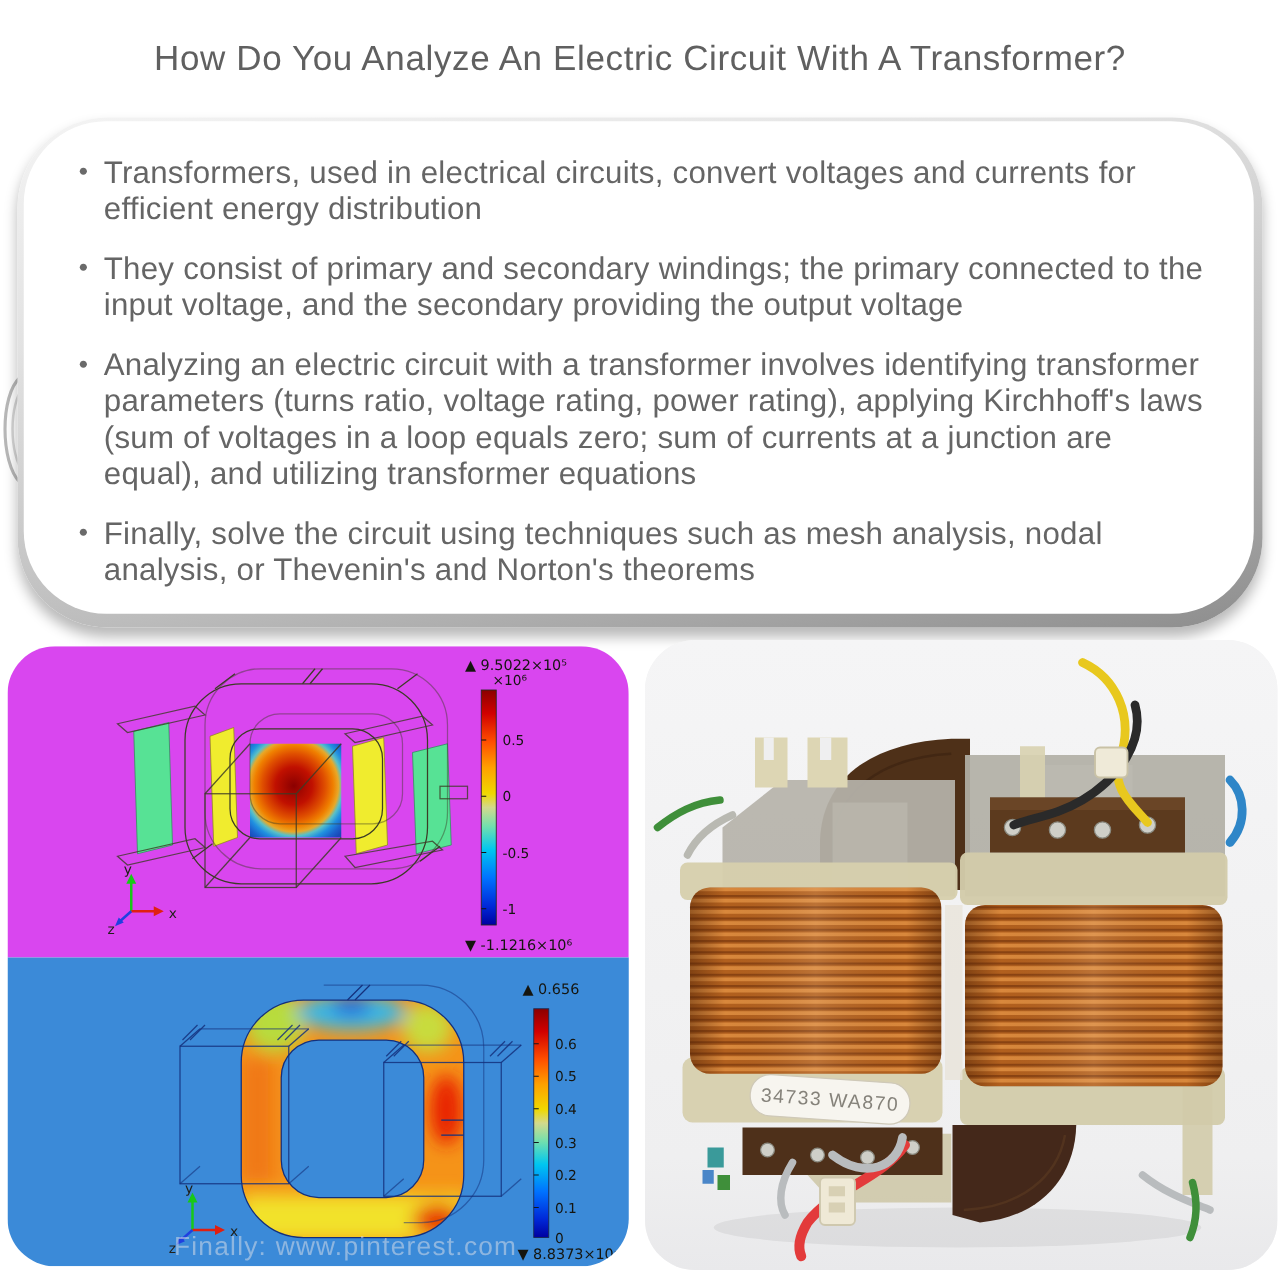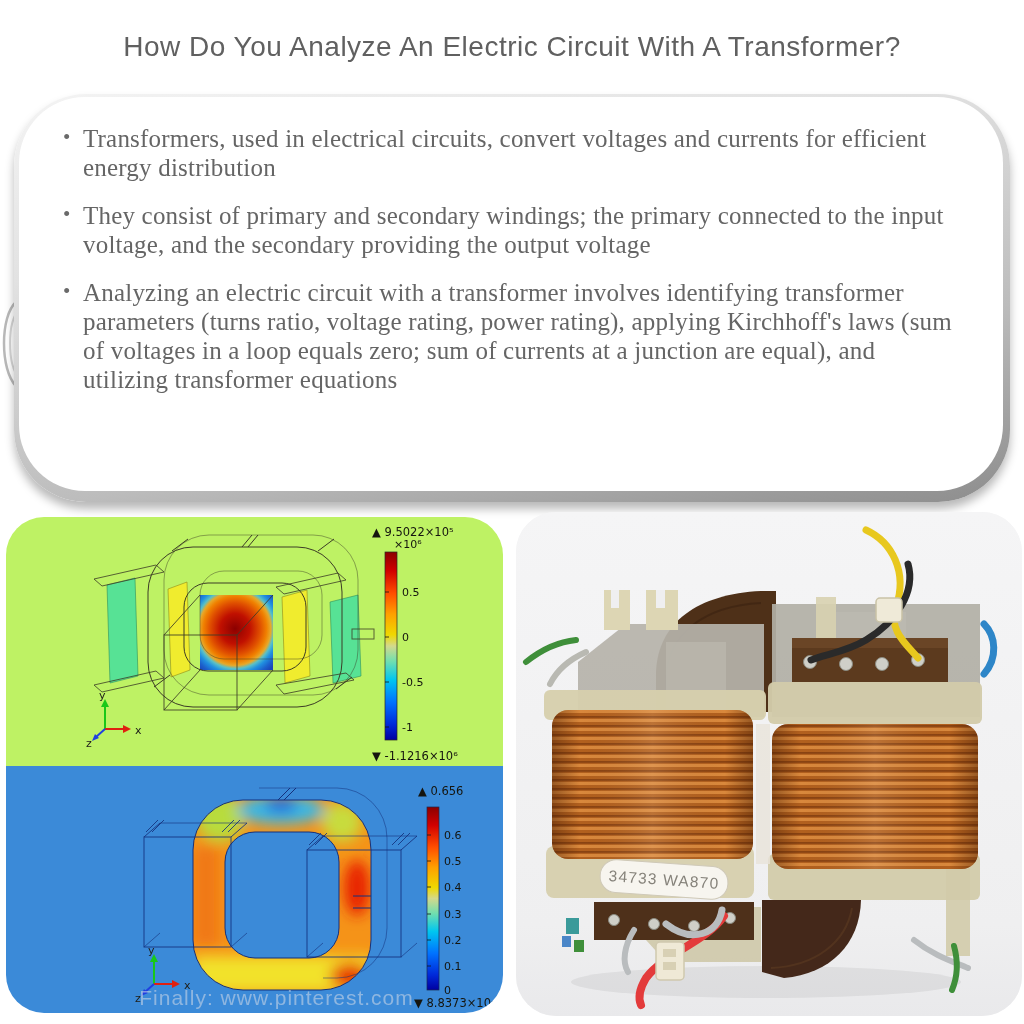--- a/index.html
+++ b/index.html
@@ -11,32 +11,32 @@
          text-align:center;font-size:28px;line-height:46px;font-weight:400;
          color:#606060;letter-spacing:.5px;}
 
   
   .bubble-outer{position:absolute;top:94px;left:14px;right:14px;height:408px;
         border-radius:72px;
         background:linear-gradient(168deg,#f4f4f4 0%,#e2e2e2 30%,#bcbcbc 68%,#8d8d8d 100%);
         padding:3px 7px 11px 5px;box-sizing:border-box;
         box-shadow:0 7px 10px rgba(0,0,0,.28);}
   .bubble-inner{background:#ffffff;border-radius:66px;width:100%;height:100%;
-        box-sizing:border-box;padding:27px 38px 0 42px;overflow:hidden;font-family:Liberation Serif, serif;}
+        box-sizing:border-box;padding:27px 38px 0 42px;overflow:hidden;}
   .bubble-curl{position:absolute;left:-6px;top:300px;width:26px;height:88px;}
   ul.points{margin:0;padding:0;list-style:none;}
   ul.points li{position:relative;padding-left:22px;font-size:25px;line-height:29px;
         color:#656565;margin-bottom:19px;letter-spacing:.2px;}
   ul.points li::before{content:"\2022";position:absolute;left:2px;top:-1px;
         font-size:21px;color:#6a6a6a;}
 
   
   .sim-fig{position:absolute;left:6px;top:517px;width:497px;height:496px;
         border-radius:38px;overflow:hidden;}
-  .sim-top{position:relative;width:497px;height:249px;background:#bef264;}
+  .sim-top{position:relative;width:497px;height:249px;background:#d946ef;}
   .sim-bottom{position:relative;width:497px;height:247px;background:#3b8ad8;padding-left:44px;}
   .sim-top svg,.sim-bottom svg,.photo-fig svg{display:block;}
   .watermark{position:absolute;left:0;right:0;bottom:3px;text-align:center;
         font-size:21px;letter-spacing:1px;color:rgba(212,219,232,.55);}
 
   .photo-fig{position:absolute;left:516px;top:512px;width:506px;height:504px;
         border-radius:40px;overflow:hidden;background:#f3f3f4;}
   .credit{position:absolute;left:0;right:0;bottom:9px;text-align:center;
         font-size:13px;letter-spacing:.5px;color:#bfbfbf;}
 
@@ -54,20 +54,21 @@
     <path d="M22,2 C6,16 6,70 22,86" fill="none" stroke="#b8b8b8" stroke-width="2.5"></path>
     <path d="M25,10 C13,22 13,64 25,78" fill="none" stroke="#d6d6d6" stroke-width="2"></path>
   </svg>
 
   <div class="bubble-outer">
     <div class="bubble-inner">
       <ul class="points">
         <li>Transformers, used in electrical circuits, convert voltages and currents for efficient energy distribution</li>
         <li>They consist of primary and secondary windings; the primary connected to the input voltage, and the secondary providing the output voltage</li>
         <li>Analyzing an electric circuit with a transformer involves identifying transformer parameters (turns ratio, voltage rating, power rating), applying Kirchhoff's laws (sum of voltages in a loop equals zero; sum of currents at a junction are equal), and utilizing transformer equations</li>
+        <li>Finally, solve the circuit using techniques such as mesh analysis, nodal analysis, or Thevenin's and Norton's theorems</li>
       </ul>
     </div>
   </div>
 
   <figure class="sim-fig" style="margin:0">
 
     <div class="sim-top">
       <svg width="497" height="249" viewBox="0 0 497 249">
         <defs>
           <linearGradient id="jet" x1="0" y1="0" x2="0" y2="1">

